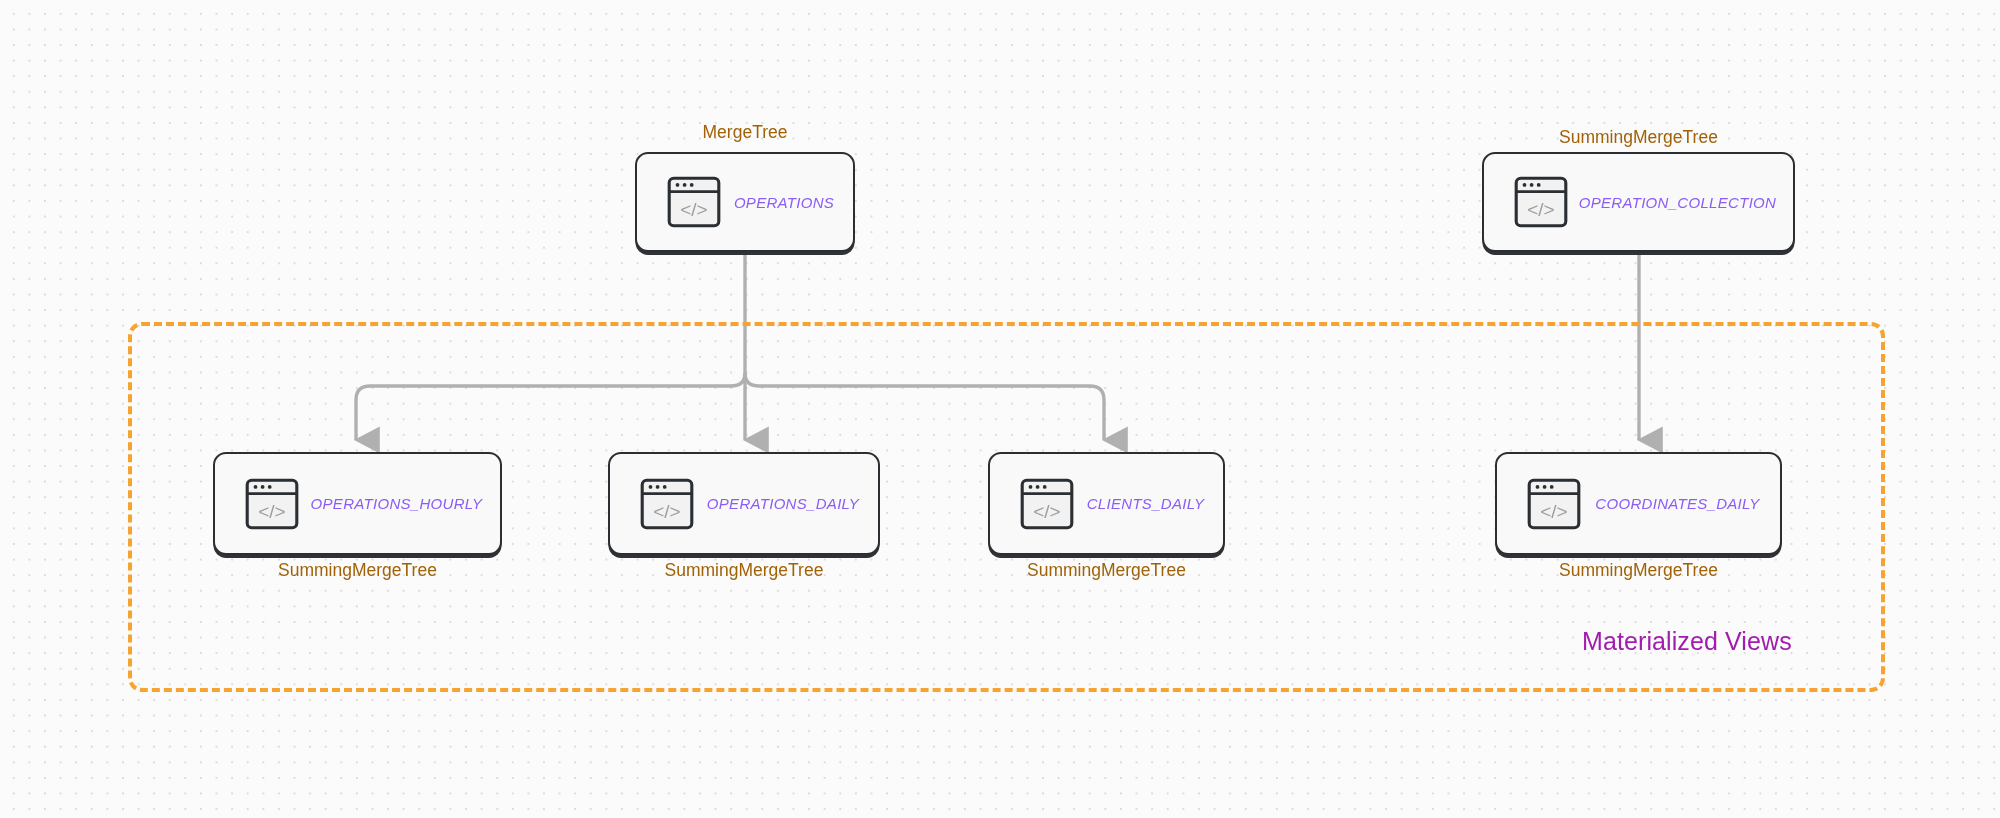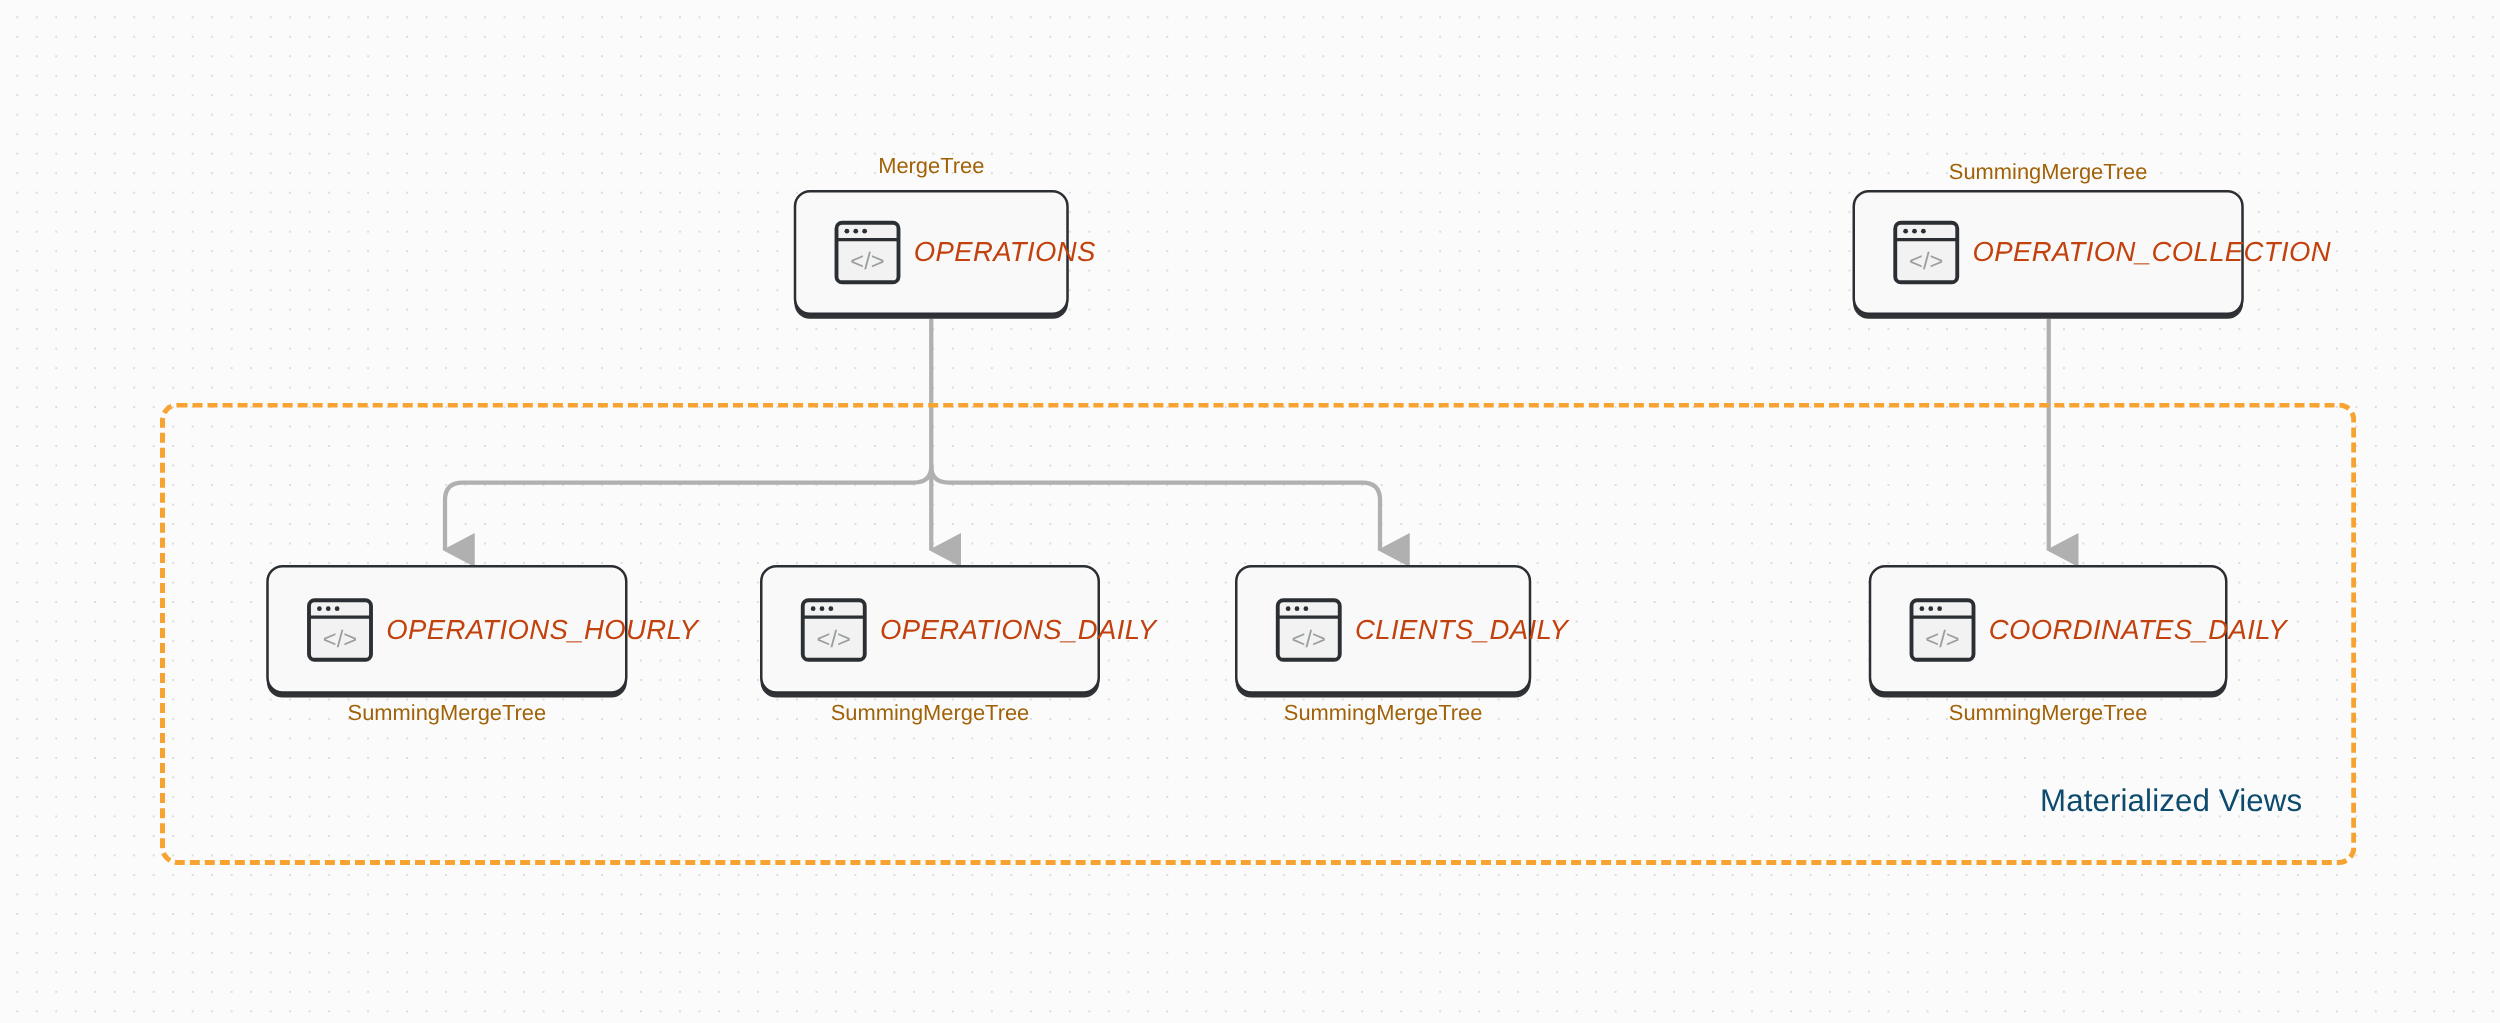--- a/index.html
+++ b/index.html
@@ -68,23 +68,24 @@
 
   .node-icon {
     flex: 0 0 auto;
     margin-left: 30px;
     width: 54px;
     height: 52px;
   }
 
   .node-title {
     flex: 1 1 auto;
+    text-align: center;
     font-style: italic;
-    font-size: 22px;
-    color: #c2410c;
+    font-size: 15px;
+    color: #8b5cf6;
     letter-spacing: 0.3px;
     white-space: nowrap;
     padding-right: 16px;
     padding-left: 10px;
   }
 
   
   .engine-label {
     position: absolute;
     font-size: 17.5px;
@@ -114,21 +115,21 @@
 
       <path d="M745,373 L745,440" marker-end="url(#arrowhead)"></path>
 
       <path d="M745,373 C745,382 750,386 759,386 L1090,386 Q1104,386 1104,400 L1104,440" marker-end="url(#arrowhead)"></path>
 
       <path d="M1639,255 L1639,440" marker-end="url(#arrowhead)"></path>
     </g>
   </svg>
 
   <div class="mv-group" style="left: 128px; top: 322px; width: 1757px; height: 370px; border-color: rgb(247, 163, 49);"></div>
-  <div class="mv-label" style="left: 1632px; top: 627px; color: #0c4a6e;">Materialized Views</div>
+  <div class="mv-label" style="left: 1582px; top: 627px; color: #a21caf;">Materialized Views</div>
 
   <div id="node-host">
       <div class="node" style="left: 635px; top: 152px; width: 220px; height: 100px;">
   <span class="node-icon">
     <svg viewBox="0 0 54 52" width="54" height="52" aria-hidden="true">
       <rect x="2.2" y="2.2" width="49.6" height="47.6" rx="4.5" fill="#f1f2f1" stroke="#2b2f33" stroke-width="3.1"></rect>
       <line x1="2.2" y1="15.6" x2="51.8" y2="15.6" stroke="#2b2f33" stroke-width="2.6"></line>
       <circle cx="10.5" cy="8.9" r="1.9" fill="#2b2f33"></circle>
       <circle cx="17.6" cy="8.9" r="1.9" fill="#2b2f33"></circle>
       <circle cx="24.7" cy="8.9" r="1.9" fill="#2b2f33"></circle>

